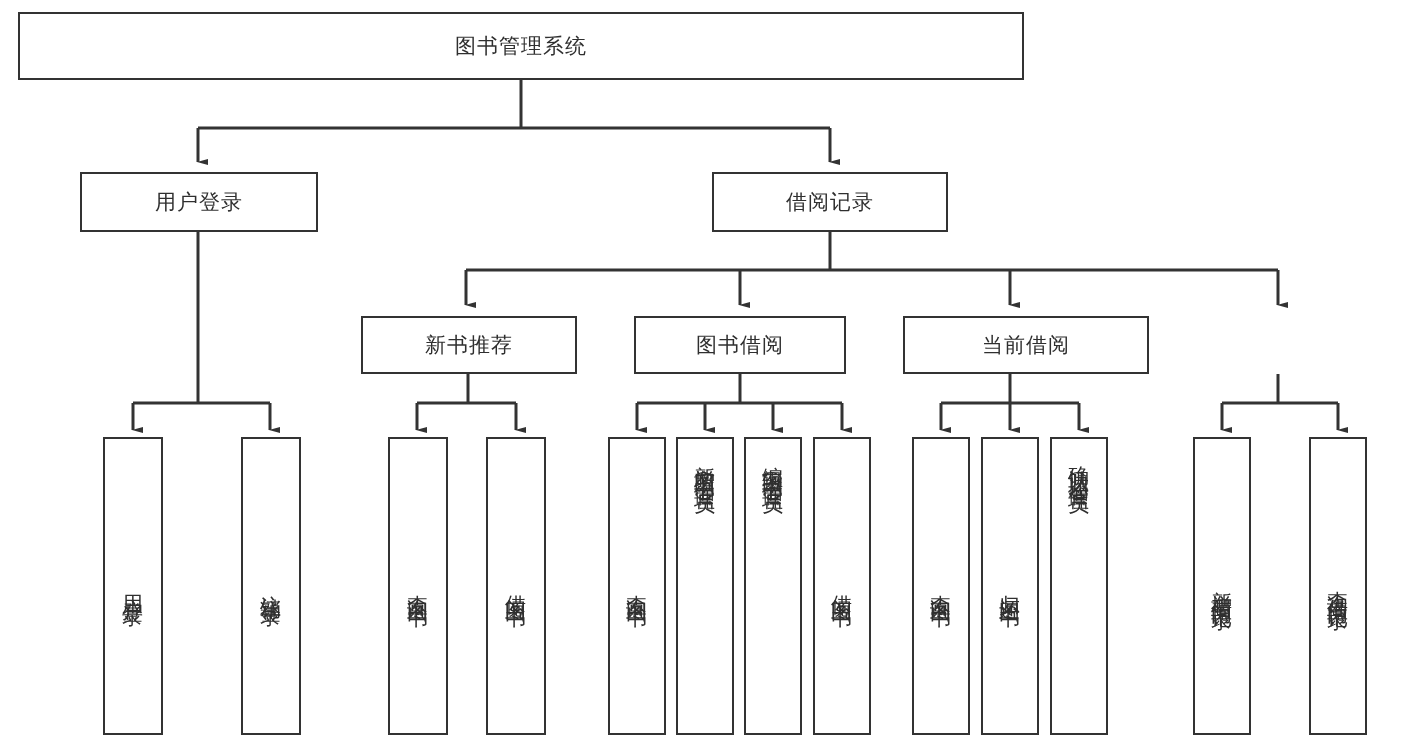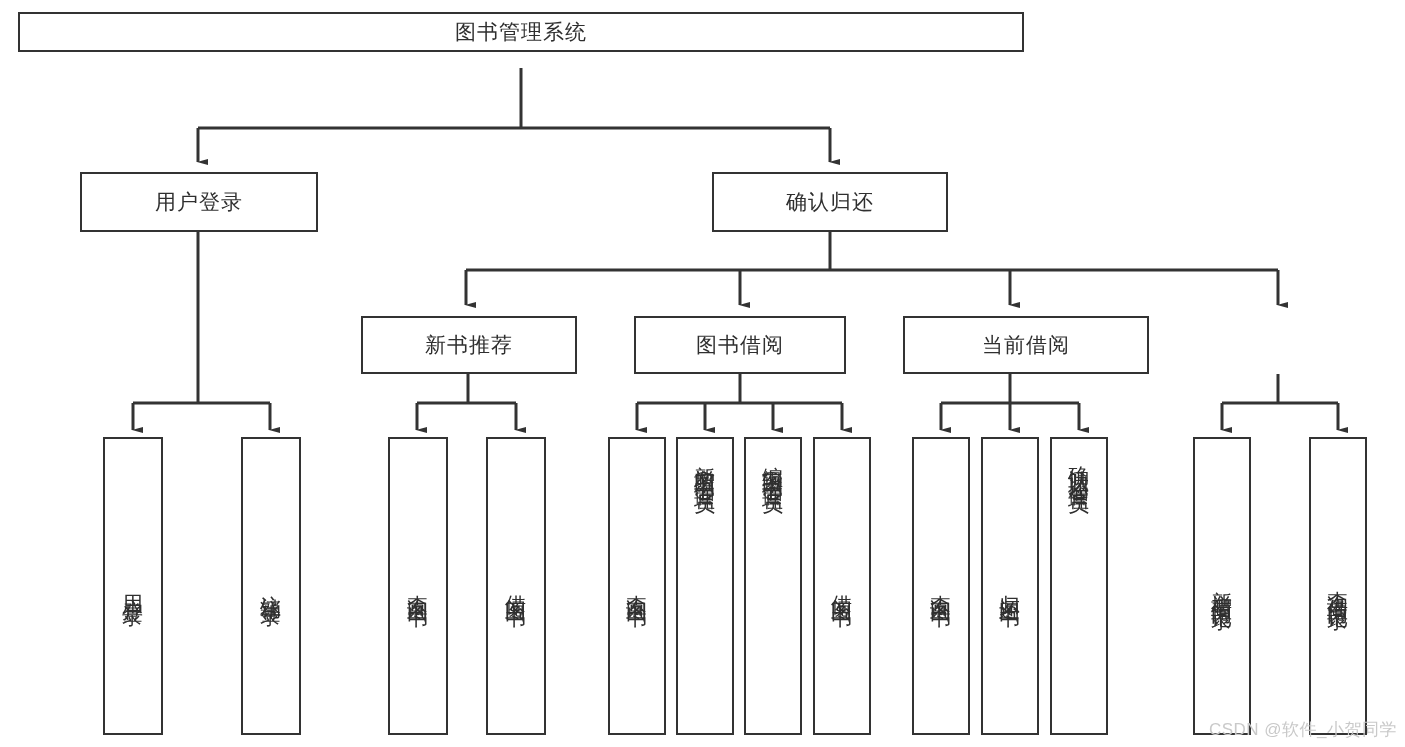--- a/index.html
+++ b/index.html
@@ -120,30 +120,30 @@
       <path d="M1010,403 L1010,430" marker-end="url(#arw)"></path>
       <path d="M1079,403 L1079,430" marker-end="url(#arw)"></path>
 
       <path d="M1278,374 L1278,403"></path>
       <path d="M1222,403 L1338,403"></path>
       <path d="M1222,403 L1222,430" marker-end="url(#arw)"></path>
       <path d="M1338,403 L1338,430" marker-end="url(#arw)"></path>
     </g>
   </svg>
 
-  <div class="node h" style="left:18px; top:12px; width:1006px; height:40px;">
+  <div class="node h" style="left:18px; top:12px; width:1006px; height:68px;">
     <span>图书管理系统</span>
   </div>
 
   <div class="node h" style="left:80px; top:172px; width:238px; height:60px;">
     <span>用户登录</span>
   </div>
 
   <div class="node h" style="left:712px; top:172px; width:236px; height:60px;">
-    <span>确认归还</span>
+    <span>借阅记录</span>
   </div>
 
   <div class="node h" style="left:361px; top:316px; width:216px; height:58px;">
     <span>新书推荐</span>
   </div>
 
   <div class="node h" style="left:634px; top:316px; width:212px; height:58px;">
     <span>图书借阅</span>
   </div>
 
@@ -197,15 +197,14 @@
   </div>
 
   <div class="node v mid" style="left:1193px; top:437px; width:58px; height:298px;">
     <span class="vtext">新增借阅记录</span>
   </div>
 
   <div class="node v mid" style="left:1309px; top:437px; width:58px; height:298px;">
     <span class="vtext">查询借阅记录</span>
   </div>
 
-  <div class="watermark">CSDN @软件_小贺同学</div>
 
 </div>
 
 </body></html>

